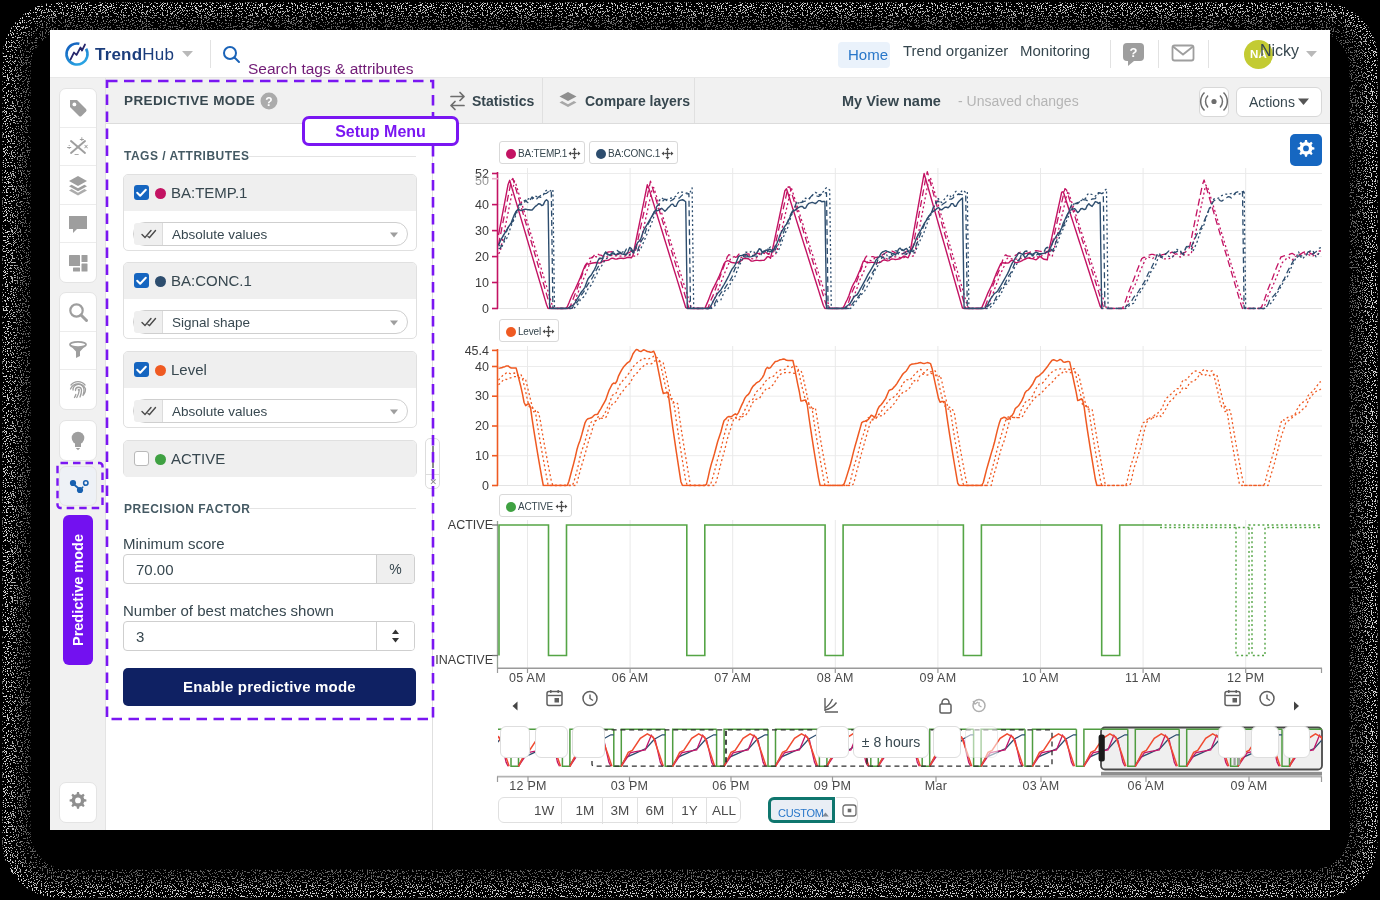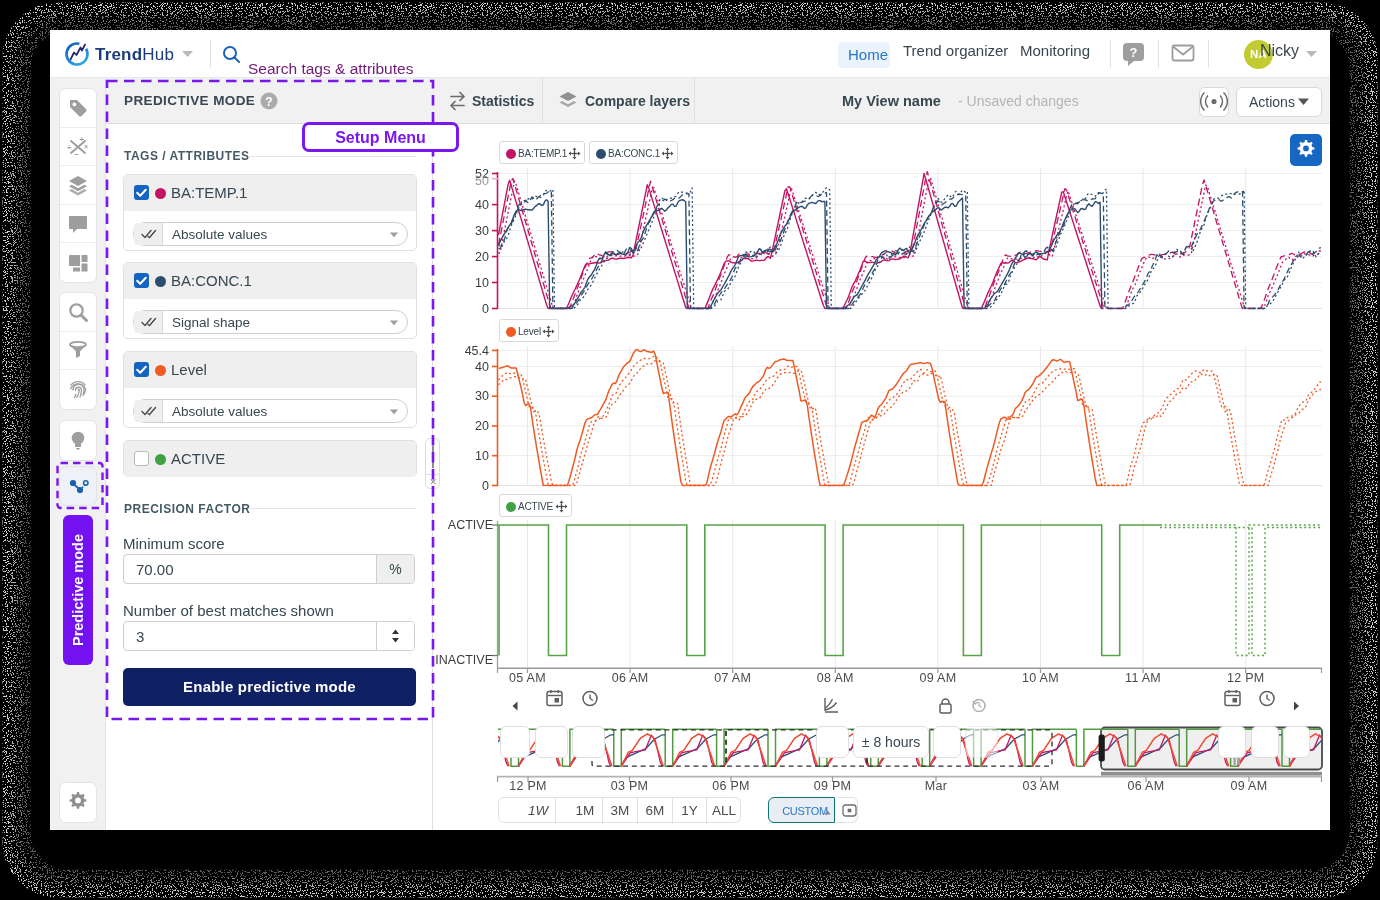--- a/index.html
+++ b/index.html
@@ -69,21 +69,21 @@
 .flabel { position:absolute; left:73px; font-size:15px; color:#37474f; }
 .finput { position:absolute; left:73px; width:292px; height:30px; border:1px solid #cfcfcf;
   border-radius:4px; background:#fff; font-size:15px; color:#37474f; }
 .finput .val { position:absolute; left:12px; top:6px; }
 .fsuffix { position:absolute; right:0; top:0; width:38px; height:28px; background:#efefef;
   border-left:1px solid #cfcfcf; border-radius:0 3px 3px 0; text-align:center; line-height:28px;
   font-size:14px; color:#37474f; }
 #enable-btn { position:absolute; left:73px; top:638px; width:293px; height:38px;
   background:#0f2163; border-radius:5px; color:#fff; font-size:15px; font-weight:700;
   text-align:center; line-height:38px; letter-spacing:0.2px; }
-#setup-menu { position:absolute; left:252px; top:92px; width:157px; height:30px; background:#fff;
+#setup-menu { position:absolute; left:252px; top:86px; width:157px; height:30px; background:#fff;
   border:3px solid #7a16f2; border-radius:7px; color:#7a16f2; font-size:16px; font-weight:700;
   text-align:center; line-height:25px; z-index:30; }
 
 
 .chip { position:absolute; background:#fff; border:1px solid #d9d9d9; border-radius:3px;
   height:23px; font-size:10px; letter-spacing:-0.2px; color:#37474f; }
 .chip .dot { position:absolute; left:6px; top:6.5px; width:10px; height:10px; border-radius:50%; }
 .chip .ctx { position:absolute; left:18px; top:5.5px; }
 
 
@@ -666,28 +666,28 @@
         </g>
         <g transform="translate(769,0)">
           <circle cx="8" cy="8.5" r="7" fill="none" stroke="#5f5f5f" stroke-width="1.5"></circle>
 <path d="M8,4.5 v4 l3,2" fill="none" stroke="#5f5f5f" stroke-width="1.4"></path>
         </g>
     <path d="M804,11.5 l5,4.5 l-5,4.5 z" fill="#444"></path>
   </svg>
 
   <div class="abs" style="left:448px; top:767px; width:243px; height:26px; background:#fff; border:1px solid #e0e0e0; border-radius:6px;">
     <div class="rngseg" style="left:2px; width:34px; line-height:26px;margin-top:40px;">1D</div>
-    <div class="rngseg" style="left:22px; width:35px; line-height:26px;font-style:italic;">1W</div>
+    <div class="rngseg" style="left:28px; width:35px; line-height:26px;">1W</div>
     <div class="rngseg" style="left:69px; width:35px; line-height:26px;">1M</div>
     <div class="rngseg" style="left:104px; width:35px; line-height:26px;">3M</div>
     <div class="rngseg" style="left:139px; width:35px; line-height:26px;">6M</div>
     <div class="rngseg" style="left:174px; width:34px; line-height:26px;">1Y</div>
     <div class="rngseg" style="left:208px; width:34px; line-height:26px; border-right:none;">ALL</div>
   </div>
-  <div class="abs" style="left:718px; top:767px; width:67px; height:26px; background:#e9eef5; border:1px solid #0f766e; border-radius:6px 0 0 6px; color:#2776c9; font-size:13.5px; text-align:center; line-height:26px;">
+  <div class="abs" style="left:718px; top:767px; width:67px; height:26px; background:#e9eef5; border:3px solid #0f766e; border-radius:6px 0 0 6px; color:#2776c9; font-size:13.5px; text-align:left; line-height:26px;">
     <span style="margin-left:7px; font-size:11px; letter-spacing:-0.3px;">CUSTOM</span><svg class="abs" style="right:2px; top:10.5px;" width="9" height="7" viewBox="0 0 11 8">
           <path d="M1.5,6.5 l4,-5 l4,5 z" fill="#7f8a96"></path>
         </svg>
   </div>
   <div class="abs" style="left:786px; top:767px; width:22px; height:26px; background:#fff; border:1px solid #e0e0e0; border-left:none; border-radius:0 6px 6px 0;">
         <svg class="abs" style="left:6px; top:6px;" width="15" height="13" viewBox="0 0 15 13">
 <rect x="1" y="1" width="13" height="11" rx="2.5" fill="none" stroke="#6d6d6d" stroke-width="1.3"></rect>
 <rect x="5.7" y="4.7" width="3.6" height="3.6" fill="#6d6d6d"></rect>
         </svg>
       </div>

